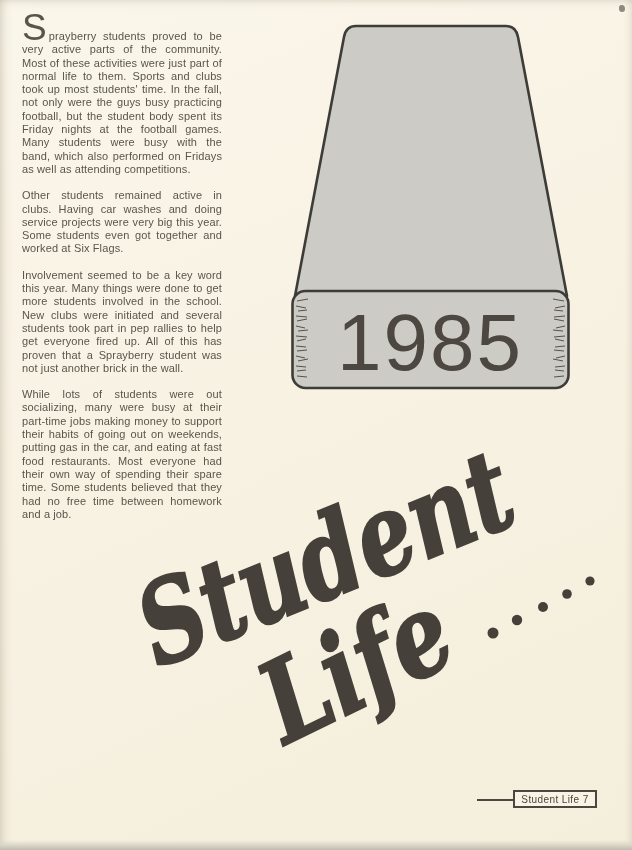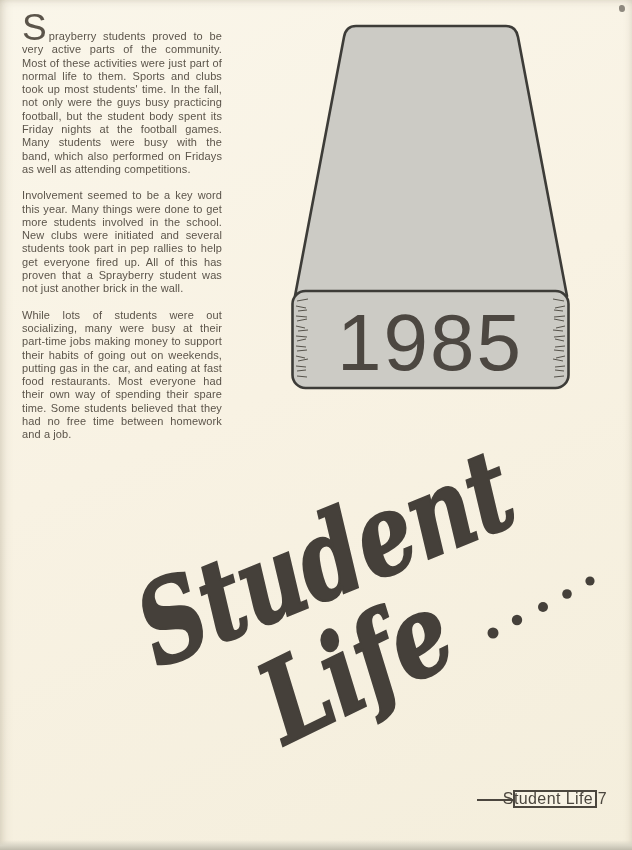--- a/index.html
+++ b/index.html
@@ -49,30 +49,31 @@
   
   .footer-rule{
     position:absolute;left:477px;top:799px;width:38px;height:2px;
     background:#4b463e;
   }
   .footer-box{
     position:absolute;left:513px;top:790px;width:84px;height:18px;
     border:2px solid #4b463e;box-sizing:border-box;
     display:flex;align-items:center;justify-content:center;
     background:#f8f3e5;
-    color:#4b463e;font-size:16px;letter-spacing:.4px;white-space:nowrap;
+    color:#4b463e;font-size:10px;letter-spacing:.4px;white-space:nowrap;
   }
 </style>
 </head>
 <body>
 
 <div class="page">
 
   <div class="text-column">
     <p class="para first"><span class="dropcap">S</span><span>prayberry students proved to be very active parts of the community. Most of these activities were just part of normal life to them. Sports and clubs took up most students' time. In the fall, not only were the guys busy practicing football, but the student body spent its Friday nights at the football games. Many students were busy with the band, which also performed on Fridays as well as attending competitions.</span></p>
+    <p class="para">Other students remained active in clubs. Having car washes and doing service projects were very big this year. Some students even got together and worked at Six Flags.</p>
     <p class="para">Involvement seemed to be a key word this year. Many things were done to get more students involved in the school. New clubs were initiated and several students took part in pep rallies to help get everyone fired up. All of this has proven that a Sprayberry student was not just another brick in the wall.</p>
     <p class="para">While lots of students were out socializing, many were busy at their part-time jobs making money to support their habits of going out on weekends, putting gas in the car, and eating at fast food restaurants. Most everyone had their own way of spending their spare time. Some students believed that they had no free time between homework and a job.</p>
   </div>
 
   <svg class="brick-svg" width="292" height="378" viewBox="285 18 292 378">
 
     <path d="M 295 296 L 344 37 Q 346 26 356 26 L 506 26 Q 516 26 518 37 L 567 296 Z" fill="#cccbc5" stroke="#3d3c38" stroke-width="2.6" stroke-linejoin="round"></path>
 
     <rect x="292.5" y="291" width="276" height="97" rx="13" fill="#cccbc5" stroke="#3d3c38" stroke-width="2.6"></rect>
 

